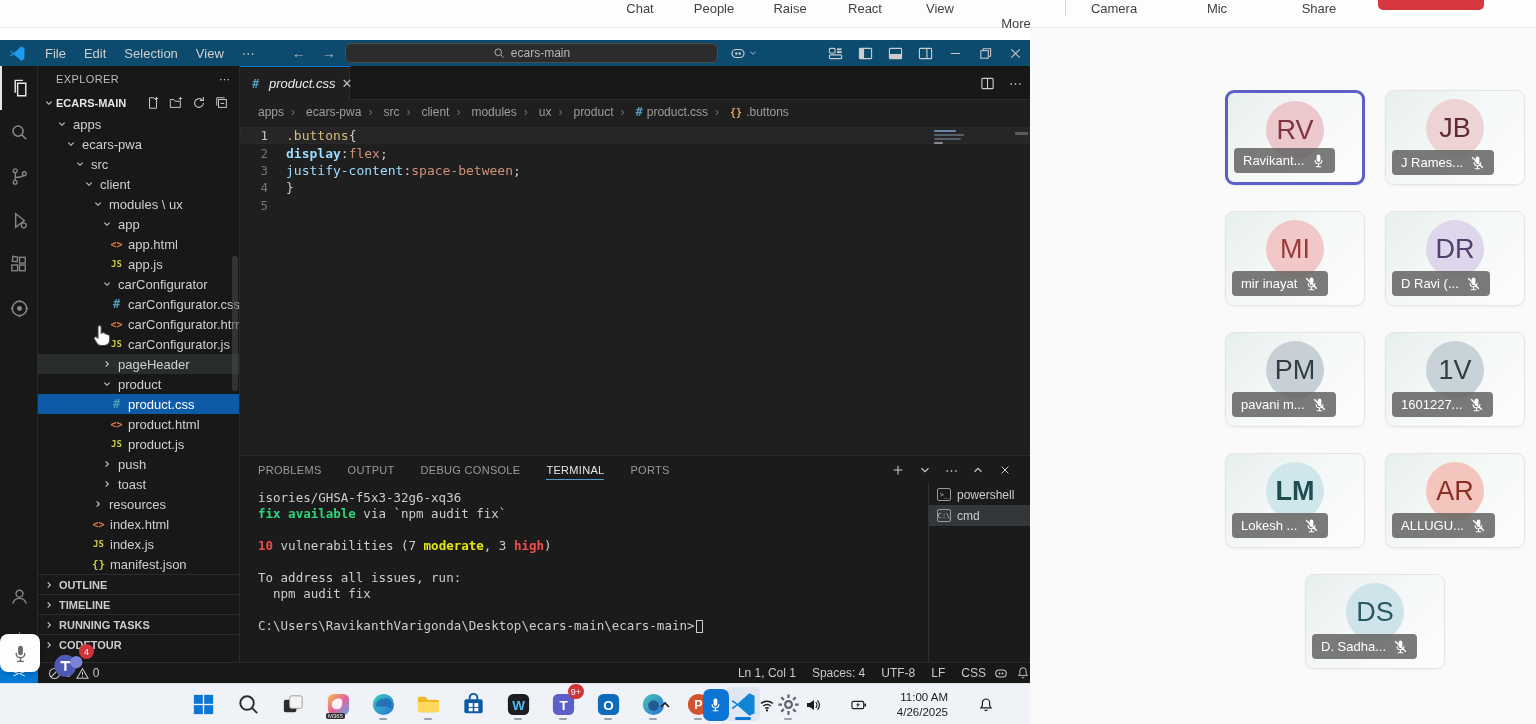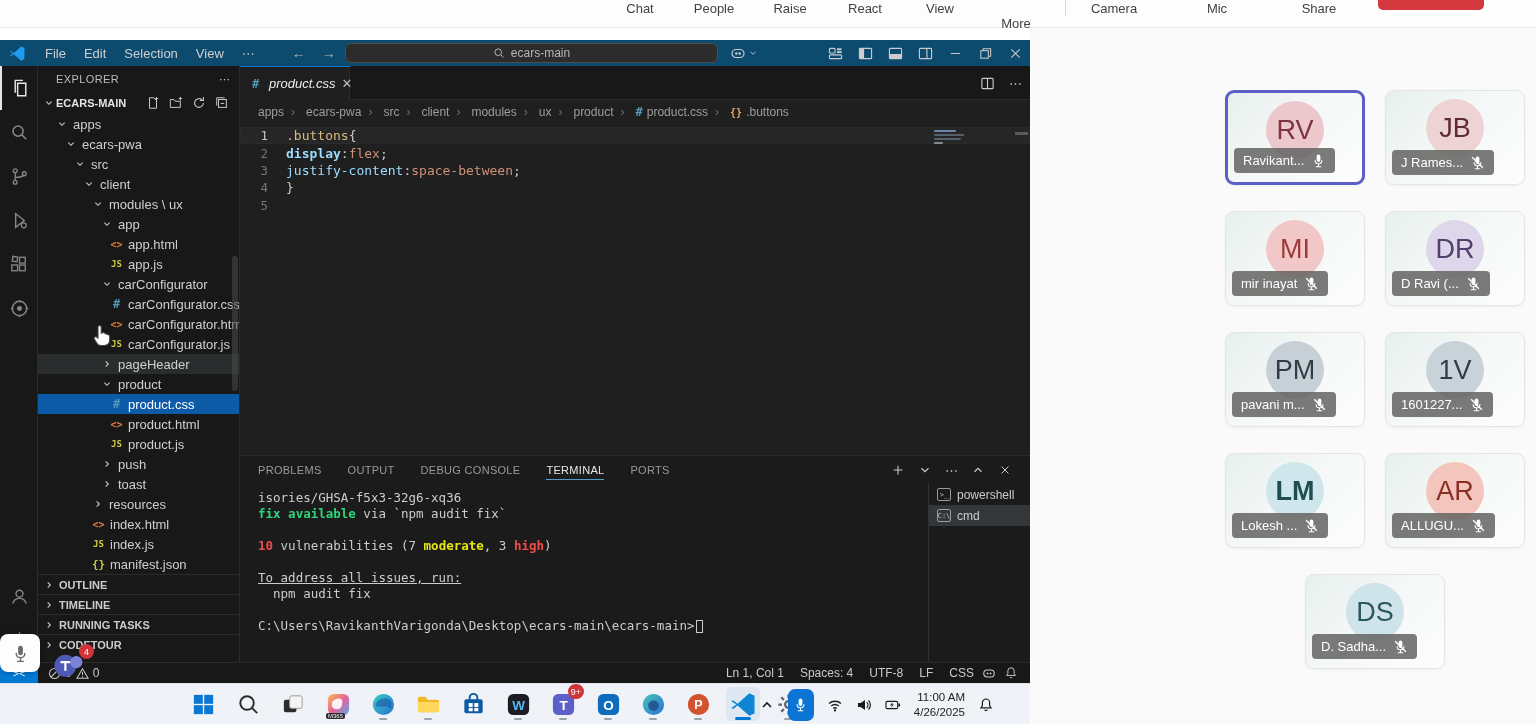--- a/index.html
+++ b/index.html
@@ -93,34 +93,34 @@
   .tcursor{display:inline-block;width:7px;height:13px;border:1px solid #ccc;vertical-align:middle;margin-left:1px}
   .shellcol{position:absolute;left:688px;top:28px;width:102px;height:179px;border-left:1px solid #333}
   .shell{height:21px;display:flex;align-items:center;gap:6px;padding-left:8px;font-size:12px;color:#ccc}
   .shell.sel{background:#33373a}
   .sico{width:14px;height:13px;border:1px solid #9a9a9a;border-radius:2px;font-size:7px;display:flex;align-items:center;justify-content:center;color:#bbb;font-family:"DejaVu Sans Mono",monospace}
 
   .statusbar{position:absolute;left:0;top:622px;width:1030px;height:21px;background:#181818;border-top:1px solid #2b2b2b;display:flex;align-items:center;font-size:12px;color:#c9c9c9}
   .remote{width:38px;height:21px;background:#0078d4;color:#fff;display:flex;align-items:center;justify-content:center;font-size:10px;font-family:"DejaVu Sans Mono",monospace}
   .probs{display:flex;align-items:center;gap:4px;margin-left:10px}
   .probs svg{width:13px;height:13px}
-  .st-right{margin-left:auto;display:flex;align-items:center;gap:8px;padding-right:12px}
+  .st-right{margin-left:auto;display:flex;align-items:center;gap:8px;}
   .st-right svg{width:14px;height:14px}
 
   
   .taskbar{position:absolute;left:0;top:643px;width:1030px;height:41px;background:#eff3f8;border-top:1px solid #dfe5ec}
   .tb-center{position:absolute;left:186px;top:3px;display:flex;gap:11px}
   .tbic{position:relative;width:34px;height:34px;border-radius:5px;display:flex;align-items:center;justify-content:center}
   .tbic svg{width:27px;height:27px}
   .tbic.runmark::after{content:"";position:absolute;bottom:1px;left:13px;width:8px;height:2.5px;border-radius:2px;background:#9aa3ad}
   .tbic.appactive{background:#dfe8f2}
   .tbic.appactive::after{content:"";position:absolute;bottom:1px;left:9px;width:16px;height:3px;border-radius:2px;background:#0078d4}
   .badge{position:absolute;top:-3px;right:-4px;min-width:15px;height:15px;border-radius:8px;background:#d13438;color:#fff;font-size:9px;display:flex;align-items:center;justify-content:center;padding:0 3px}
   .mini-badge{position:absolute;bottom:2px;left:5px;background:#2d2d2d;color:#eee;font-size:6px;border-radius:2px;padding:0 2px}
-  .tray{position:absolute;right:36px;top:0;height:41px;display:flex;align-items:center;gap:13px}
+  .tray{position:absolute;right:36px;top:0;height:41px;display:flex;align-items:center;gap:30px}
   .tray svg{width:16px;height:16px}
   .mic-tray{width:26px;height:32px;background:#0b74d4;border-radius:7px;display:flex;align-items:center;justify-content:center;color:#fff}
   .mic-tray svg{width:15px;height:15px}
   .clock{font-size:11.5px;color:#1b1b1b;text-align:right;line-height:1.25}
 
   
   .mic-overlay{position:absolute;left:0px;top:634px;width:40px;height:38px;background:#fdfdfd;border-radius:8px;box-shadow:0 1px 4px rgba(0,0,0,.25);display:flex;align-items:center;justify-content:center;color:#6b6b6b;z-index:8}
   .mic-overlay svg{width:19px;height:19px}
   .teams-overlay{position:absolute;left:52px;top:650px;width:34px;height:34px;z-index:8}
   .teams-overlay .badge{top:-6px;right:-8px}
@@ -672,21 +672,21 @@
           <svg viewBox="0 0 16 16">
               <path d="M4 4l8 8M12 4l-8 8" stroke="#ccc" stroke-width="1.1"></path>
             </svg>
         </div>
         <div class="term">
             <div class="tline"><span style="color: rgb(204, 204, 204);">isories/GHSA-f5x3-32g6-xq36</span></div>
             <div class="tline"><span style="color: rgb(47, 212, 121); font-weight: bold;">fix available</span><span style="color: rgb(204, 204, 204);"> via `npm audit fix`</span></div>
             <div class="tline"></div>
             <div class="tline"><span style="color: rgb(241, 76, 76); font-weight: bold;">10</span><span style="color: rgb(204, 204, 204);"> vulnerabilities (7 </span><span style="color: rgb(229, 229, 16); font-weight: bold;">moderate</span><span style="color: rgb(204, 204, 204);">, 3 </span><span style="color: rgb(241, 76, 76); font-weight: bold;">high</span><span style="color: rgb(204, 204, 204);">)</span></div>
             <div class="tline"></div>
-            <div class="tline"><span style="color: rgb(204, 204, 204); text-decoration: underline;">To address all issues, run:</span></div>
+            <div class="tline"><span style="color: rgb(204, 204, 204);">To address all issues, run:</span></div>
             <div class="tline"><span style="color: rgb(204, 204, 204);">  npm audit fix</span></div>
             <div class="tline"></div>
             <div class="tline"><span style="color: rgb(204, 204, 204);">C:\Users\RavikanthVarigonda\Desktop\ecars-main\ecars-main&gt;</span><span class="tcursor"></span></div>
           </div>
         <div class="shellcol">
             <div class="shell">
               <span class="sico">&gt;_</span>
               <span>powershell</span>
             </div>
             <div class="shell sel">

